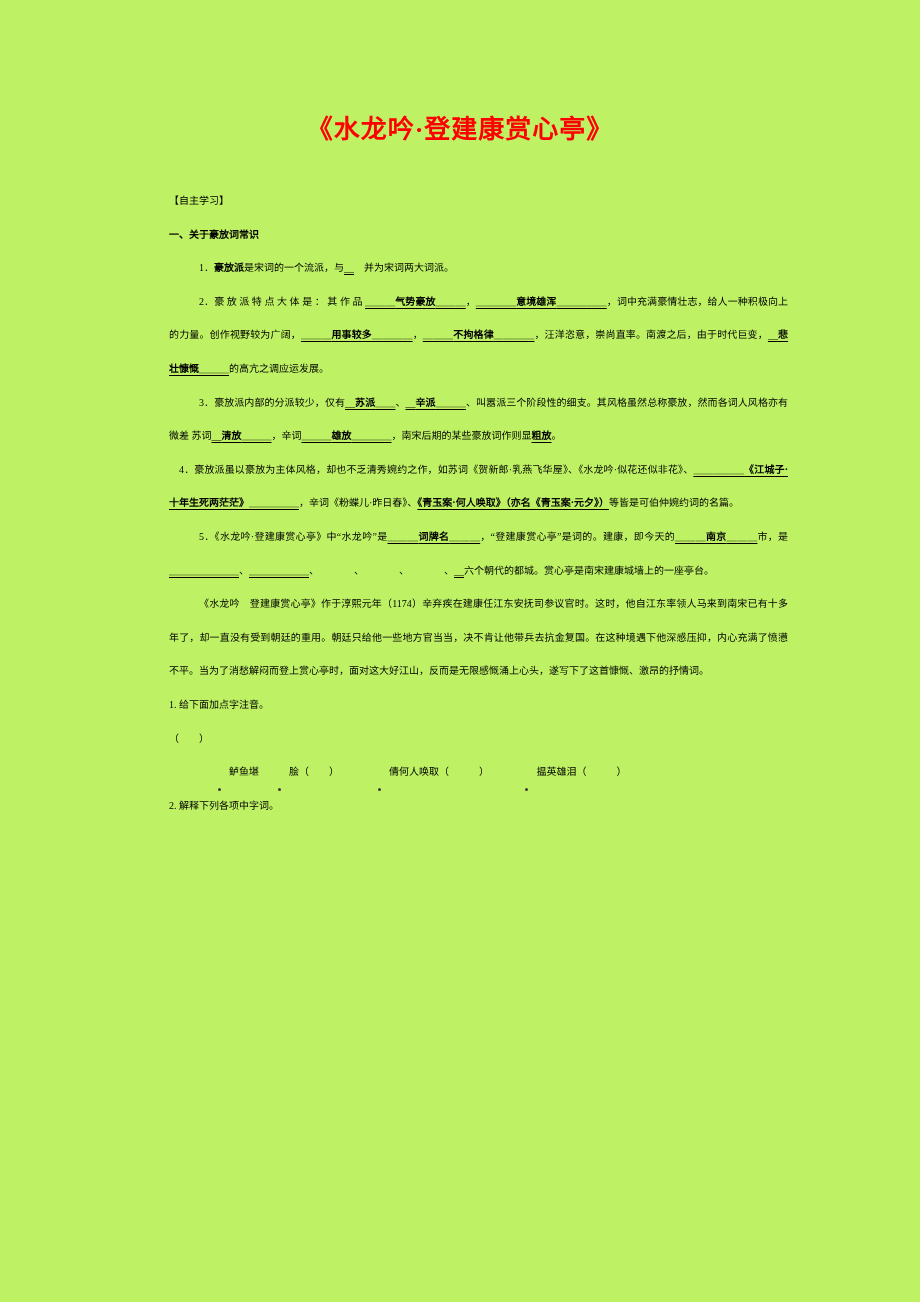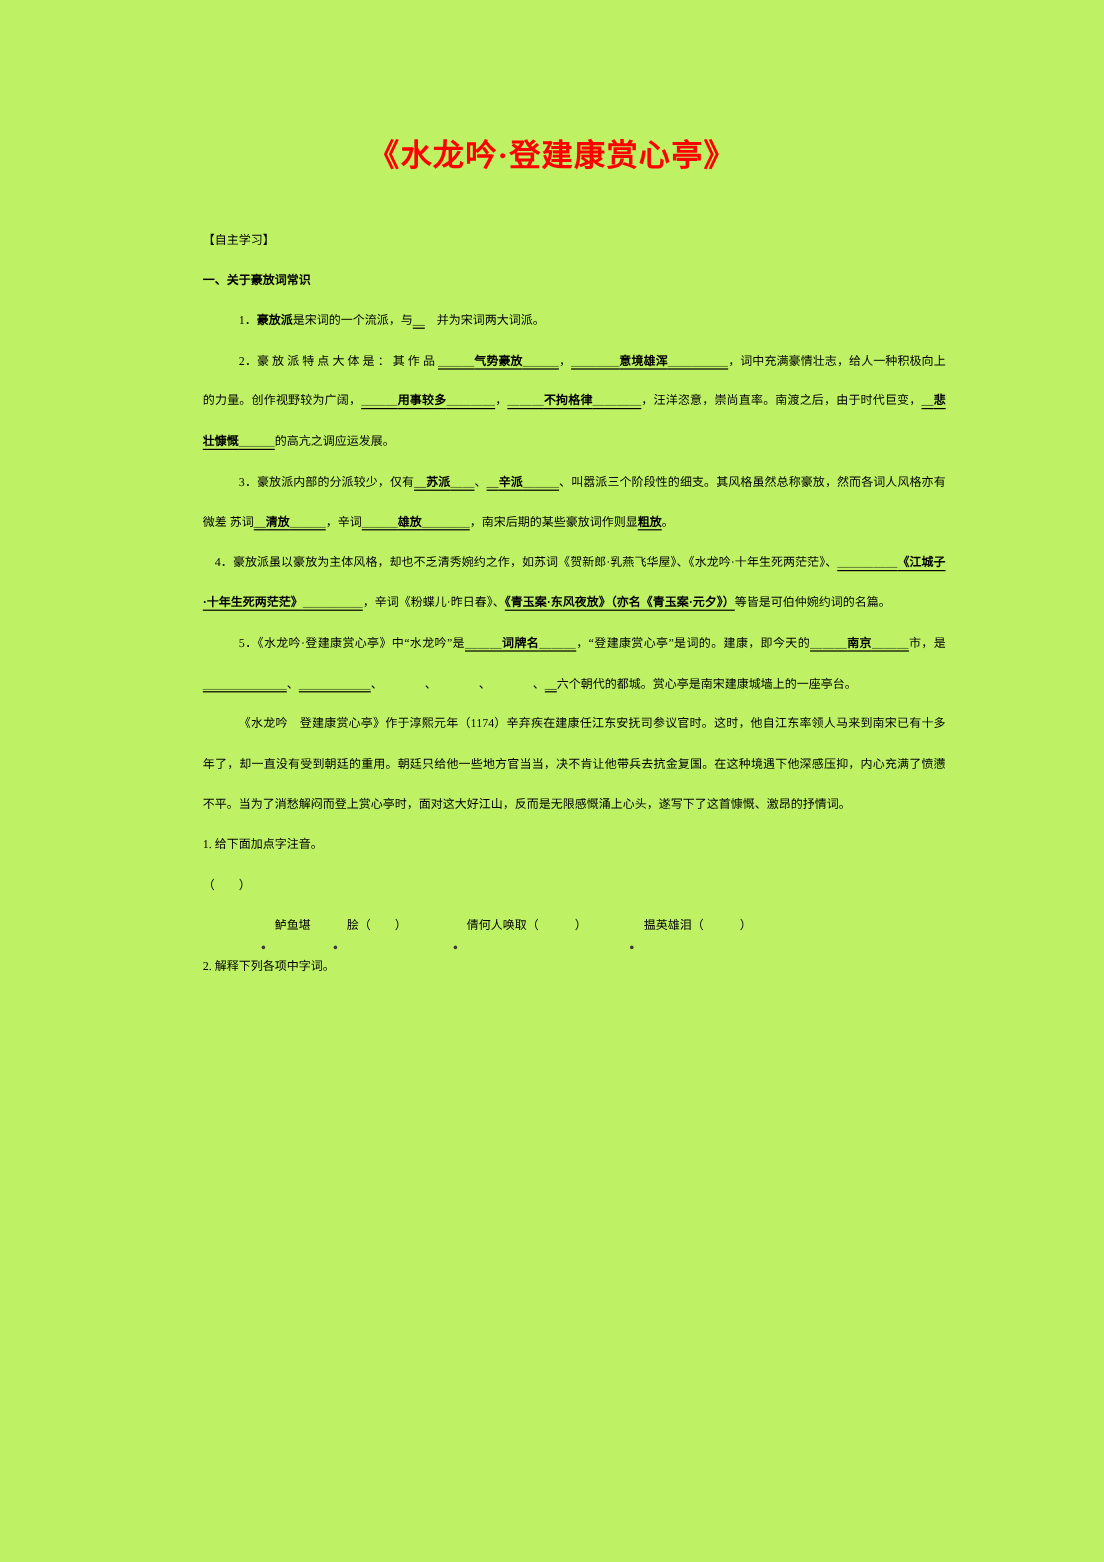--- a/index.html
+++ b/index.html
@@ -107,21 +107,21 @@
     <p class="bracket-hdr">【自主学习】</p>
 
     <p class="hdr">一、关于豪放词常识</p>
 
     <p class="indent3"><span>1．</span><span class="b">豪放派</span><span>是宋词的一个流派，与</span><span class="bl">__</span><span>　并为宋词两大词派。</span></p>
 
     <p class="indent3"><span>2．</span><span class="wide">豪放派特点大体是：其作品</span><span class="bl">＿＿＿</span><span class="ans">气势豪放</span><span class="bl">＿＿＿</span><span>，</span><span class="bl">＿＿＿＿</span><span class="ans">意境雄浑</span><span class="bl">＿＿＿＿＿</span><span>，词中充满豪情壮志，给人一种积极向上的力量。创作视野较为广阔，</span><span class="bl">＿＿＿</span><span class="ans">用事较多</span><span class="bl">＿＿＿＿</span><span>，</span><span class="bl">＿＿＿</span><span class="ans">不拘格律</span><span class="bl">＿＿＿＿</span><span>，汪洋恣意，崇尚直率。南渡之后，由于时代巨变，</span><span class="bl">__</span><span class="ans">悲壮慷慨</span><span class="bl">＿＿＿</span><span>的高亢之调应运发展。</span></p>
 
     <p class="indent3"><span>3．</span><span>豪放派内部的分派较少，仅有</span><span class="bl">__</span><span class="ans">苏派</span><span class="bl">＿＿</span><span>、</span><span class="bl">__</span><span class="ans">辛派</span><span class="bl">＿＿＿</span><span>、叫嚣派三个阶段性的细支。其风格虽然总称豪放，然而各词人风格亦有微差 苏词</span><span class="bl">__</span><span class="ans">清放</span><span class="bl">＿＿＿</span><span>，辛词</span><span class="bl">＿＿＿</span><span class="ans">雄放</span><span class="bl">＿＿＿＿</span><span>，南宋后期的某些豪放词作则显</span><span class="ans">粗放</span><span>。</span></p>
 
-    <p class="indent1"><span>4．</span><span>豪放派虽以豪放为主体风格，却也不乏清秀婉约之作，如苏词《贺新郎·乳燕飞华屋》、《水龙吟·十年生死两茫茫》、</span><span class="bl">＿＿＿＿＿</span><span class="ans">《江城子·十年生死两茫茫》</span><span class="bl">＿＿＿＿＿</span><span>，辛词《粉蝶儿·昨日春》、</span><span class="ans">《青玉案·东风夜放》（亦名《青玉案·元夕》）</span><span>等皆是可伯仲婉约词的名篇。</span></p>
+    <p class="indent1"><span>4．</span><span>豪放派虽以豪放为主体风格，却也不乏清秀婉约之作，如苏词《贺新郎·乳燕飞华屋》、《水龙吟·似花还似非花》、</span><span class="bl">＿＿＿＿＿</span><span class="ans">《江城子·十年生死两茫茫》</span><span class="bl">＿＿＿＿＿</span><span>，辛词《粉蝶儿·昨日春》、</span><span class="ans">《青玉案·何人唤取》（亦名《青玉案·元夕》）</span><span>等皆是可伯仲婉约词的名篇。</span></p>
 
     <p class="indent3"><span>5．</span><span>《水龙吟·登建康赏心亭》中“水龙吟”是</span><span class="bl">＿＿＿</span><span class="ans">词牌名</span><span class="bl">＿＿＿</span><span>，“登建康赏心亭”是词的。建康，即今天的</span><span class="bl">＿＿＿</span><span class="ans">南京</span><span class="bl">＿＿＿</span><span>市，是</span><span class="bl">＿＿＿＿＿＿＿</span><span>、</span><span class="bl">＿＿＿＿＿＿</span><span>、　　　　、　　　　、　　　　、</span><span class="bl">__</span><span>六个朝代的都城。赏心亭是南宋建康城墙上的一座亭台。</span></p>
 
 
     <p class="indent3">《水龙吟　登建康赏心亭》作于淳熙元年（1174）辛弃疾在建康任江东安抚司参议官时。这时，他自江东率领人马来到南宋已有十多年了，却一直没有受到朝廷的重用。朝廷只给他一些地方官当当，决不肯让他带兵去抗金复国。在这种境遇下他深感压抑，内心充满了愤懑不平。当为了消愁解闷而登上赏心亭时，面对这大好江山，反而是无限感慨涌上心头，遂写下了这首慷慨、激昂的抒情词。</p>
 
 
     <p>1. 给下面加点字注音。</p>
 
 

